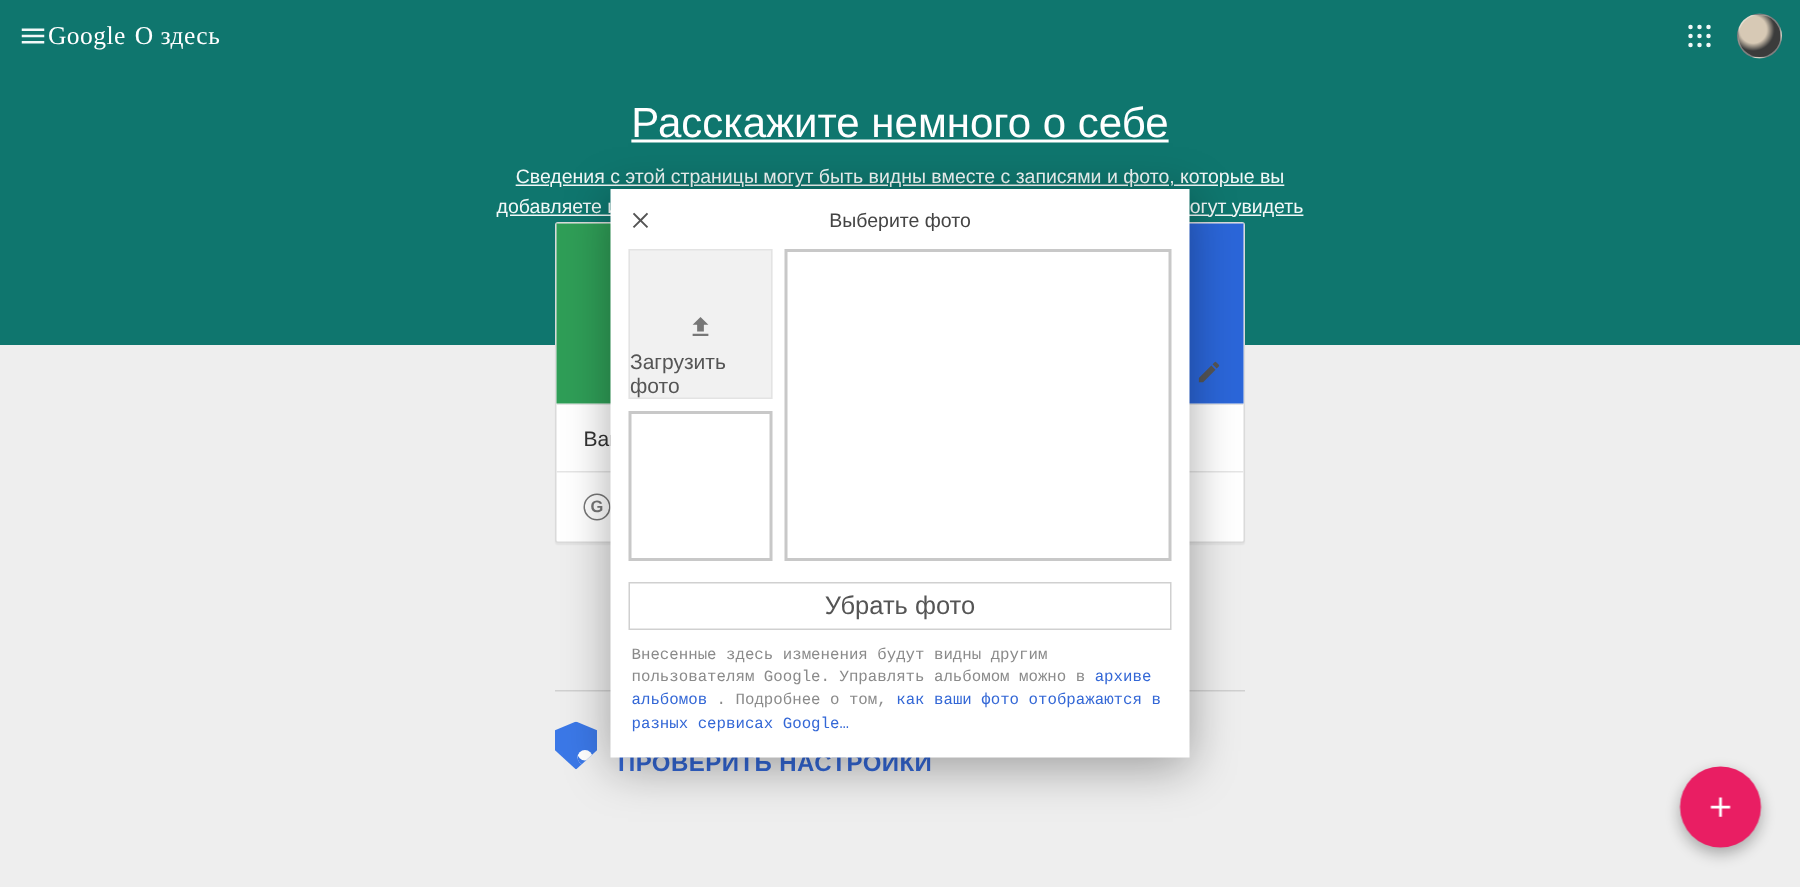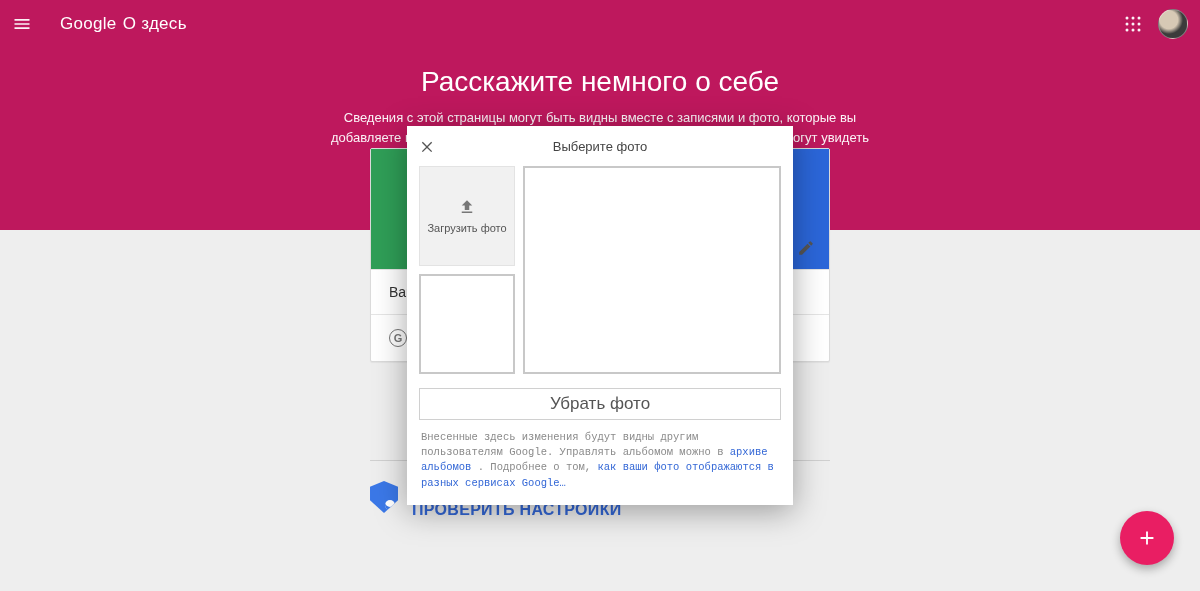--- a/index.html
+++ b/index.html
@@ -16,40 +16,41 @@
   .appbar {
     position: fixed;
     top: 0; left: 0; right: 0;
     height: 48px;
     display: flex;
     align-items: center;
     padding: 0 12px;
     color: #fff;
     z-index: 5;
   }
-  .appbar .left { display:flex; align-items:flex-end; gap:28px; }
+  .appbar .left { display:flex; align-items:flex-end; gap:0;font-family:Liberation Serif, serif; }
   .appbar .spacer { flex:1; }
   .appbar .right { display:flex; align-items:center; gap:16px; }
   .hamburger, .apps-icon { cursor:pointer; opacity:.95; }
   .brand { font-size:17px; letter-spacing:.3px; display:flex; gap:6px; align-items:baseline;}
   .brand .g { font-weight:500; }
   .brand .sub { font-weight:300; }
   .avatar {
     width:30px; height:30px; border-radius:50%;
     background: radial-gradient(circle at 35% 35%, #d7c9b5 0 35%, #3b3b3b 55% 100%);
     border:1px solid rgba(255,255,255,.35);
   }
 
   
   .hero {
-    background:#be185d;
+    background:#0f766e;
     color:#fff;
     padding-top:48px;
     height:230px;
     text-align:center;
+    text-decoration:underline;
   }
   .hero h1 { font-weight:400; font-size:28px; margin:18px 0 10px; }
   .hero p  { font-size:13px; line-height:1.5; max-width:560px; margin:0 auto; opacity:.95;}
 
   
   .stage {
     position:absolute;
     top:148px;
     left:50%;
     transform:translateX(-50%);
@@ -151,22 +152,22 @@
   }
   .modal-body{
     display:flex;gap:8px;padding:0 12px;
   }
   .upload-col{
     width:96px;display:flex;flex-direction:column;gap:8px;
   }
   .upload-tile{
     background:#f1f1f1;border:1px solid #e3e3e3;
     height:100px;
-    display:flex;flex-direction:column;align-items:center;justify-content:center;
-    gap:6px;font-size:11px;color:#555;cursor:pointer;
+    display:flex;flex-direction:column;align-items:center;justify-content:flex-end;
+    gap:6px;font-size:14px;color:#555;cursor:pointer;
   }
   .thumb{
     border:2px solid #c8c8c8;height:100px;background:#fff;cursor:pointer;
   }
   .thumb.big{
     flex:1;border:2px solid #c8c8c8;height:208px;background:#fff;cursor:pointer;
   }
   .remove-btn{
     margin:14px 12px 10px;
     border:1px solid #d0d0d0;

